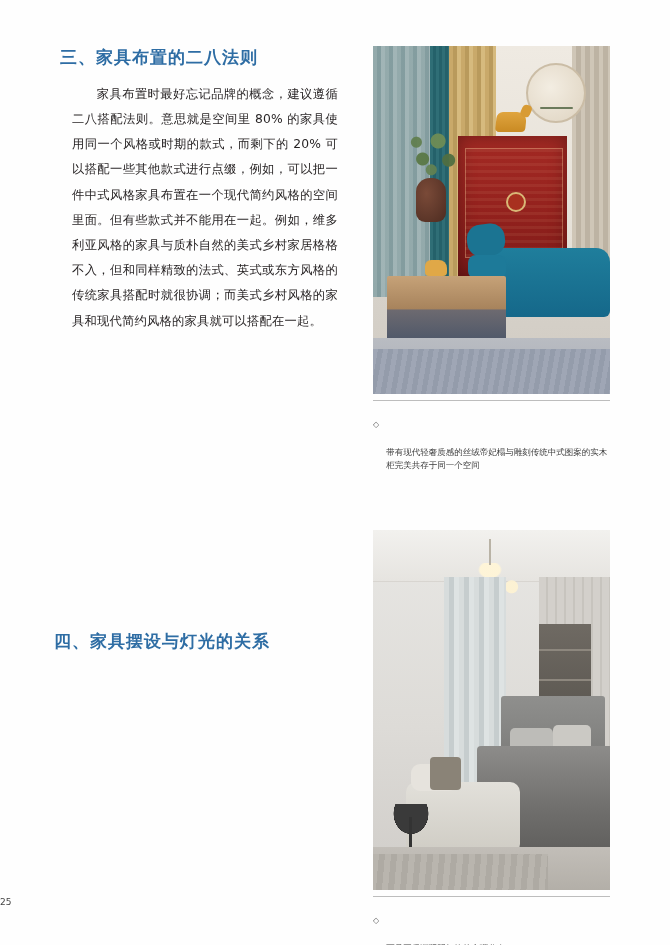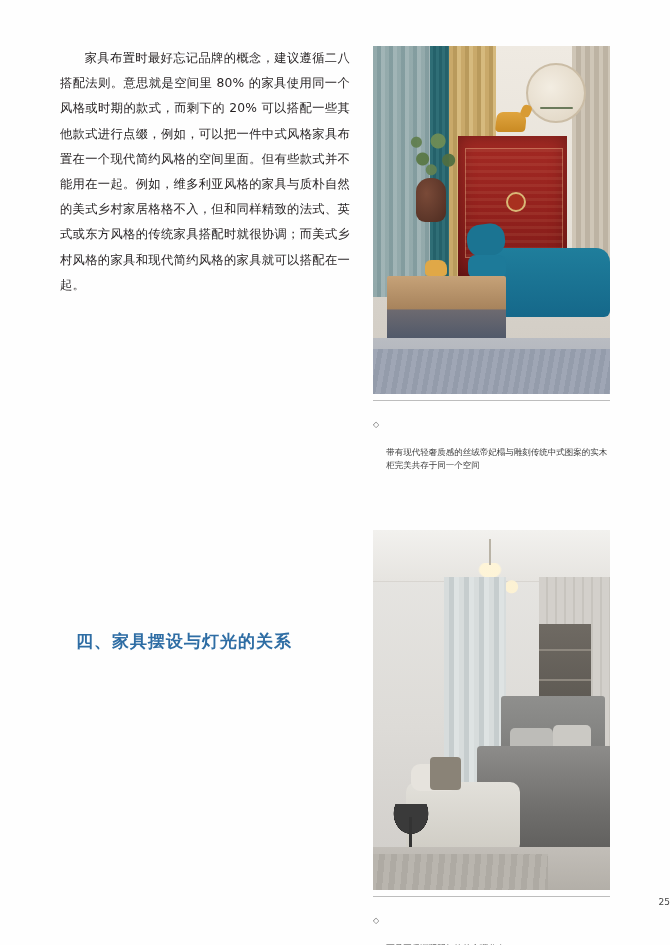--- a/index.html
+++ b/index.html
@@ -46,31 +46,31 @@
     line-height: 1.4;
     margin: 0 0 12px 0;
     font-family: "DejaVu Sans", "Liberation Sans", sans-serif;
   }
   .body-text {
     font-size: 12.3px;
     line-height: 2.05;
     color: #231f20;
     text-align: justify;
     text-justify: inter-ideograph;
-    margin: 0;
+    margin: 12px;
     letter-spacing: 0.2px;
   }
   .body-text .indent {
     display: inline-block;
     width: 2em;
   }
 
   .block-2 {
     position: absolute;
-    left: 76px;
+    left: 54px;
     top: 630px;
     width: 290px;
   }
 
   
   .figure {
     position: relative;
     width: 237px;
   }
   .figure .photo {
@@ -107,21 +107,21 @@
     padding-top: 8px;
     border-top: 1px solid #bdbdbd;
     margin-top: 6px;
   }
 
   .page-number {
     position: absolute;
     left: 0;
     right: 0;
     bottom: 38px;
-    text-align: right;
+    text-align: left;
     font-size: 9px;
     color: #444;
   }
 
   
   .p1 {
     position: absolute;
     inset: 0;
     background:
       linear-gradient(180deg, #e7e3dc 0%, #ded9d1 40%, #cfcac2 100%);
@@ -317,20 +317,21 @@
     position:absolute; left:0; bottom:0; width:74%; height:10%;
     background: repeating-linear-gradient(95deg,#b9b5ae 0 6px,#aeaaa3 6px 12px);
   }
 </style>
 </head>
 <body>
 
 <div class="page">
 
   <div class="col-left">
+    <h2 class="section-title">三、家具布置的二八法则</h2>
     <p class="body-text"><span class="indent"></span><span>家具布置时最好忘记品牌的概念，建议遵循二八搭配法则。意思就是空间里 80% 的家具使用同一个风格或时期的款式，而剩下的 20% 可以搭配一些其他款式进行点缀，例如，可以把一件中式风格家具布置在一个现代简约风格的空间里面。但有些款式并不能用在一起。例如，维多利亚风格的家具与质朴自然的美式乡村家居格格不入，但和同样精致的法式、英式或东方风格的传统家具搭配时就很协调；而美式乡村风格的家具和现代简约风格的家具就可以搭配在一起。</span></p>
   </div>
 
   <div class="block-2">
     <h2 class="section-title">四、家具摆设与灯光的关系</h2>
   </div>
 
   <div class="col-right">
 
     <figure class="figure first" style="margin:0;">

